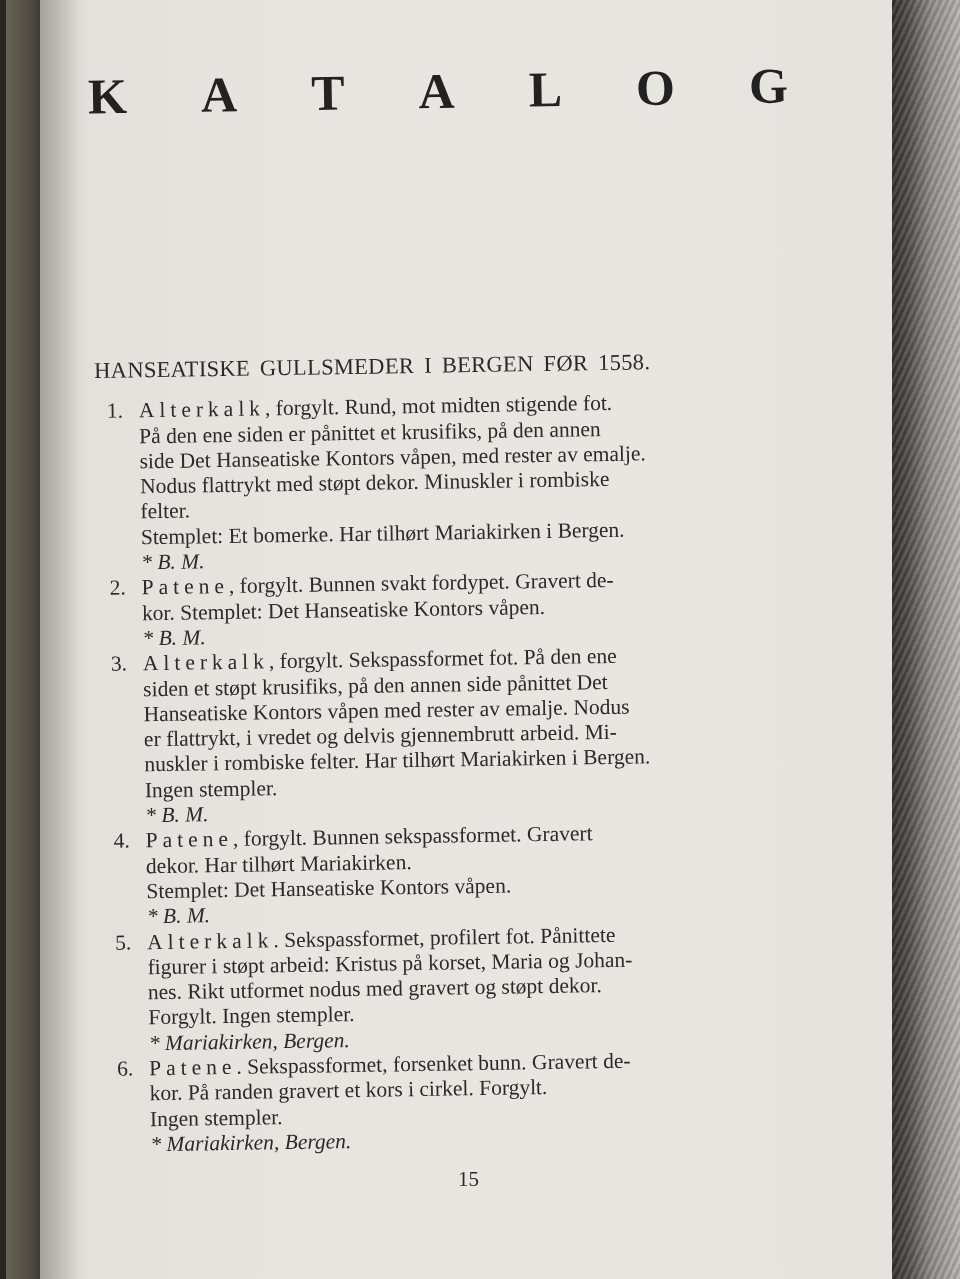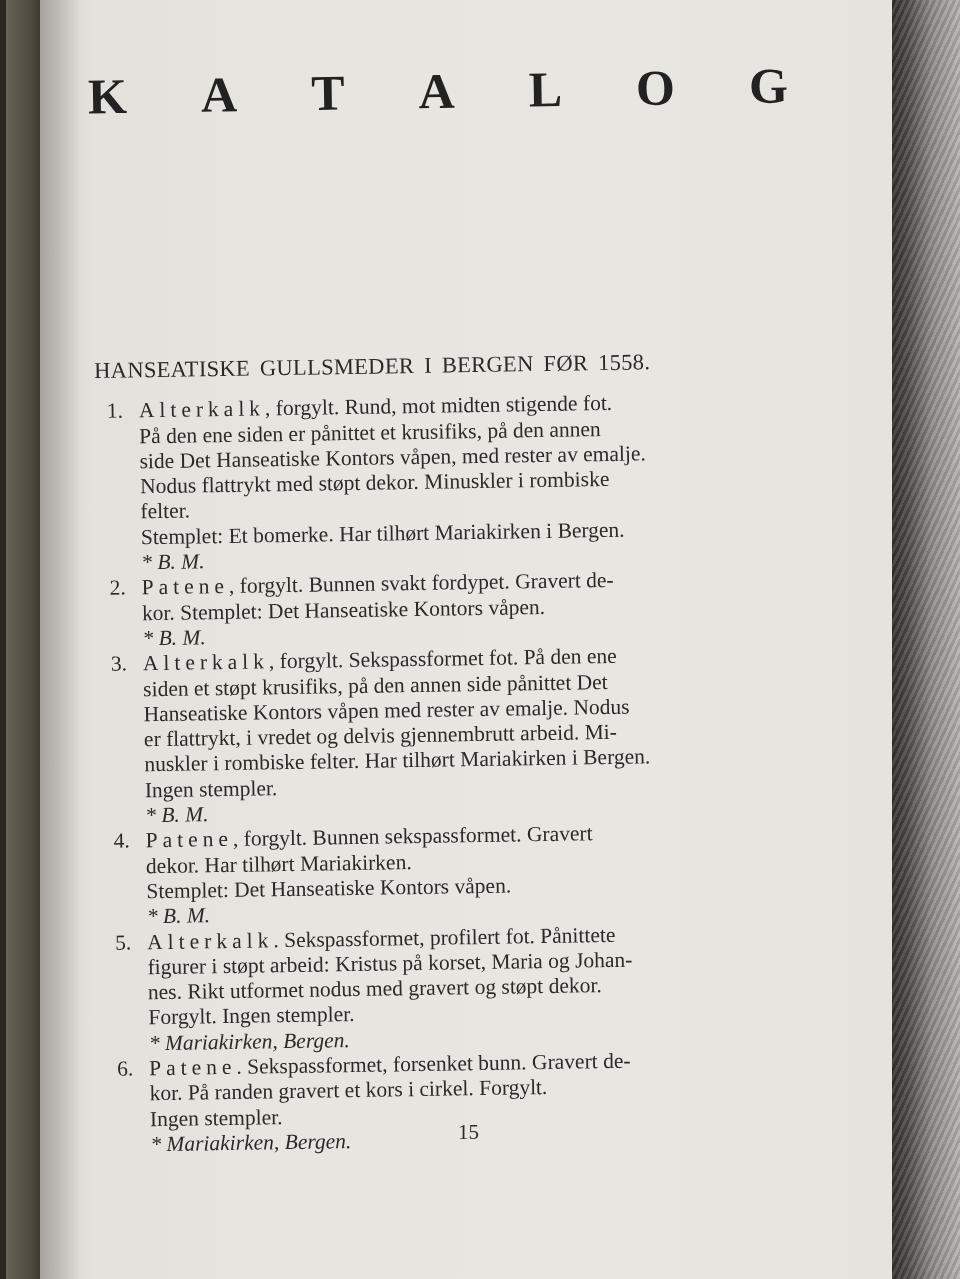--- a/index.html
+++ b/index.html
@@ -47,21 +47,21 @@
     .heading {
       font-size: 22.5px; letter-spacing: 0.3px; margin: 0 0 16px 0;
       word-spacing: 4px;
     }
     .entry { position: relative; padding-left: 44px; text-align: justify; }
     .entry .num { position: absolute; left: 12px; top: 0; }
     .entry .line { display: block; white-space: nowrap; }
     .spaced { letter-spacing: 5px; }
     .ref { font-style: italic; }
     .page-number {
-      position: absolute; left: 418px; top: 1120px; font-size: 21px;
+      position: absolute; left: 418px; top: 1167px; font-size: 21px;
     }
   </style>
 </head>
 <body>
 
 <div class="left-edge"></div>
 <div class="left-dark"></div>
 <div class="right-fabric"></div>
 
 <div class="page">

